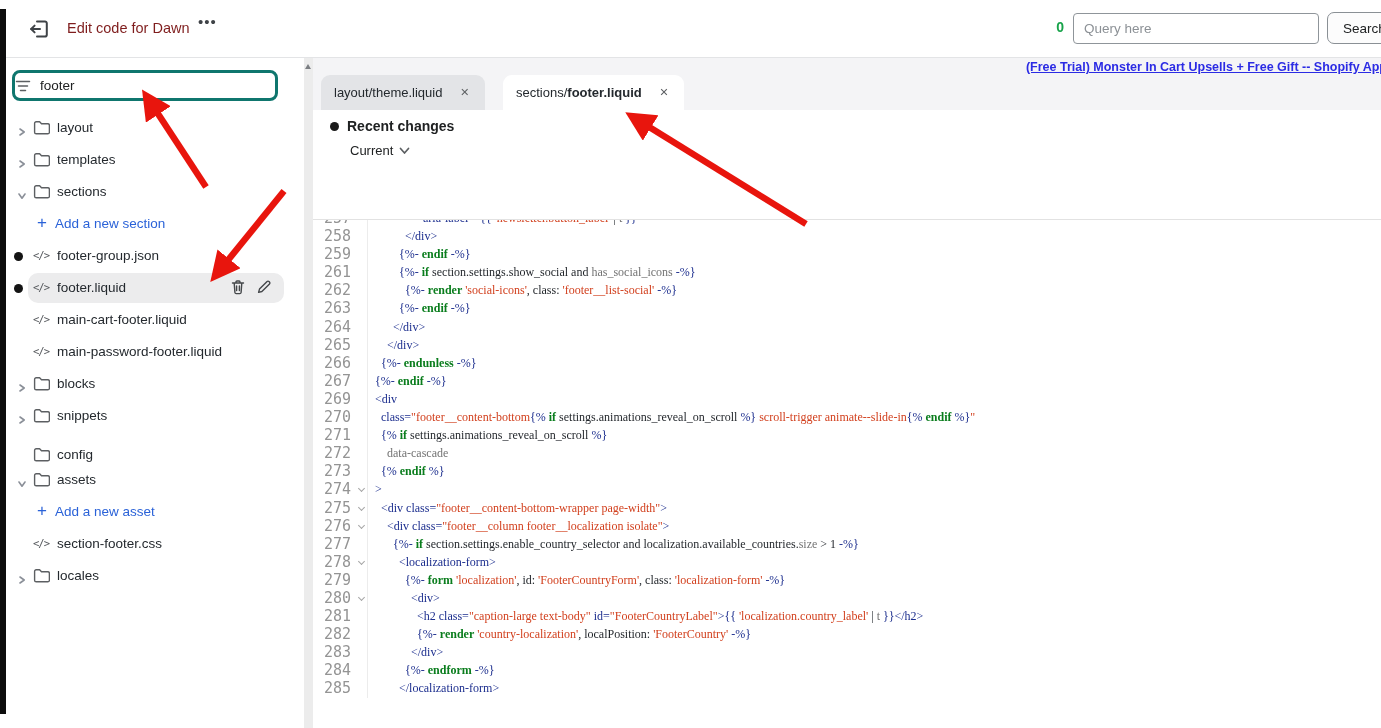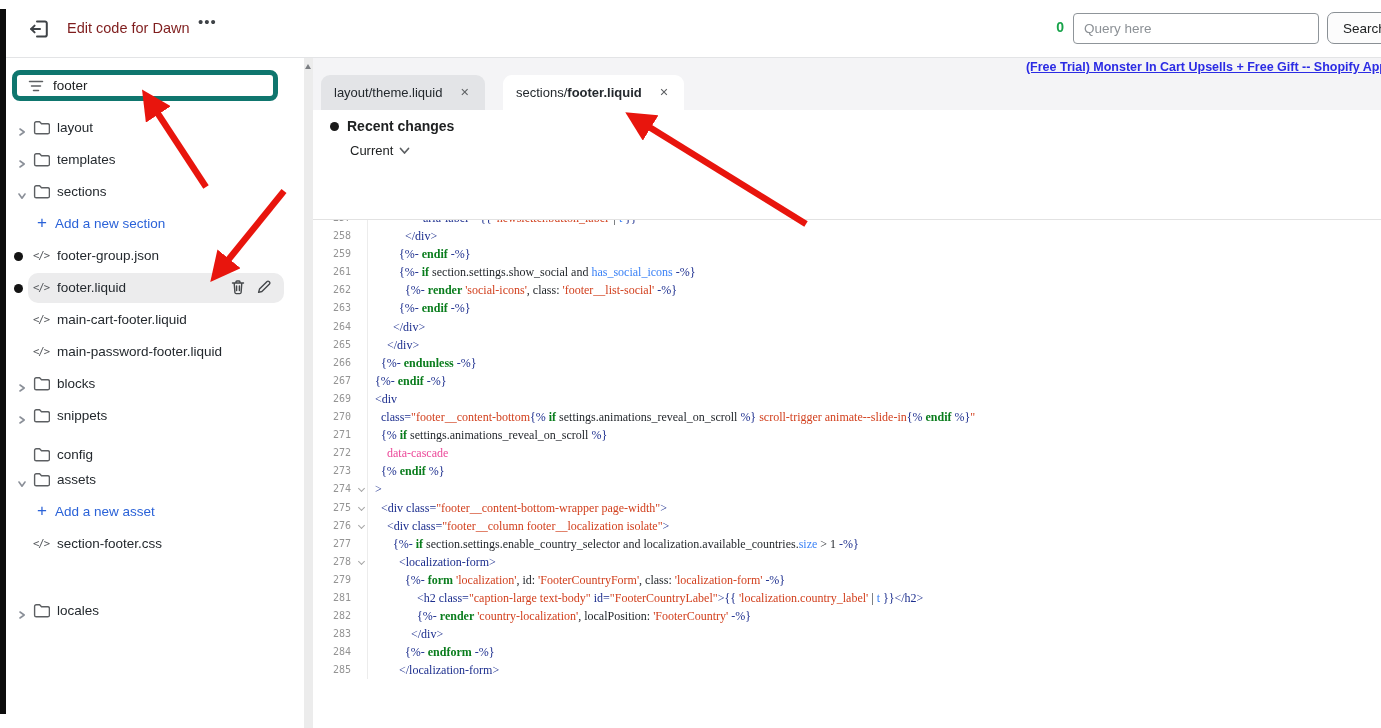--- a/index.html
+++ b/index.html
@@ -15,21 +15,21 @@
   .tb-count { position:absolute; left:1042px; top:19px; width:22px; text-align:right; font-size:14px; font-weight:600; color:#18a34a; }
   .tb-query { position:absolute; left:1073px; top:13px; width:246px; height:31px; border:1px solid #8f959a; border-radius:4px; padding:0 10px; font-size:13.5px; color:#202223; font-family:"Liberation Sans",sans-serif; }
   .tb-query::placeholder { color:#8c9196; }
   .tb-search { position:absolute; left:1327px; top:12px; height:32px; width:88px; background:#fcfcfc; border:1px solid #8a9095; border-radius:7px; font-size:13.5px; color:#202223; text-align:left; padding-left:15px; cursor:pointer; }
 
   
   .black-strip { position:absolute; left:0; top:9px; width:6px; height:705px; background:#0d0d0d; z-index:6; }
 
   
   .sidebar { position:absolute; left:0; top:58px; width:304px; height:670px; background:#fff; z-index:2; }
-  .search-box { position:absolute; left:12px; top:12px; width:266px; height:31px; border:5px solid #0f766e; border-radius:8px; display:flex; align-items:center; padding-left:11px; background:#fff; }
+  .search-box { position:absolute; left:12px; top:12px; width:266px; height:31px; border:3px solid #0f766e; border-radius:8px; display:flex; align-items:center; background:#fff; }
   .search-box input { border:none; outline:none; font-size:13.5px; color:#202223; margin-left:9px; width:200px; font-family:"Liberation Sans",sans-serif; background:transparent; }
   .tree { position:absolute; left:0; top:0; width:100%; }
   .tree-row { position:absolute; left:0; width:100%; height:28px; cursor:pointer; }
   .tree-row .chev { position:absolute; left:17px; top:9px; }
   .tree-row .foldr { position:absolute; left:33px; top:6px; }
   .tree-row .lbl { position:absolute; left:57px; top:6px; font-size:13.5px; color:#24292e; white-space:nowrap; }
   .tree-row .plus { position:absolute; left:37px; top:3px; font-size:17px; color:#2a62d8; font-weight:500; }
   .tree-row .lbl.add { left:55px; color:#2a62d8; }
   .tree-row .mdot { position:absolute; left:14px; top:10px; width:9px; height:9px; border-radius:50%; background:#141414; }
   .tree-row .codeic { position:absolute; left:33px; top:7px; font-family:"DejaVu Sans Mono",monospace; font-size:10.5px; color:#55585c; letter-spacing:-1px; }
@@ -59,29 +59,29 @@
   .recent { position:absolute; left:17px; top:8px; display:flex; align-items:center; }
   .recent .rdot { width:9px; height:9px; border-radius:50%; background:#1a1a1a; margin-right:8px; }
   .recent .rtext { font-size:14px; font-weight:700; color:#202223; }
   .current { position:absolute; left:37px; top:33px; display:flex; align-items:center; background:none; border:none; cursor:pointer; }
   .current .ctext { font-size:13px; color:#202223; margin-right:6px; }
 
   
   .editor { position:absolute; left:0; top:109px; width:1068px; height:509px; border-top:1px solid #e2e2e2; overflow:hidden; background:#fff; }
   .code-scroll { margin-top:-11px; font-family:"DejaVu Sans Mono",monospace; font-size:12px; line-height:18.1px; }
   .cl { display:flex; height:18.1px; }
-  .ln { flex:0 0 55px; position:relative; text-align:right; padding-right:16px; color:#949494; border-right:1px solid #ececec; font-size:10px; }
+  .ln { flex:0 0 55px; position:relative; text-align:right; padding-right:16px; color:#949494; border-right:1px solid #ececec; font-size:15px; }
   .fold { position:absolute; right:3px; top:6px; width:5px; height:5px; border-left:1.4px solid #a6a6a6; border-bottom:1.4px solid #a6a6a6; transform:rotate(-45deg); }
   .cd { white-space:pre; padding-left:7px; color:#1f2328;font-family:Liberation Serif, serif; }
   .tk-d { color:#1f2328; }
   .tk-t { color:#1c2e8e; }
   .tk-k { color:#0a7d1d; font-weight:bold; }
   .tk-s { color:#d2401e; }
-  .tk-v { color:#3b82f6; }
-  .tk-c { color:#ec4899; }
+  .tk-v { color:#737373; }
+  .tk-c { color:#737373; }
 
   
   #arrows { position:absolute; left:0; top:0; width:1381px; height:728px; pointer-events:none; z-index:50; }
 </style>
 </head>
 <body>
 
 <div class="screen">
 
   <div class="topbar">
@@ -200,21 +200,21 @@
           <span class="lbl">assets</span>
         </div>
         <div class="tree-row" style="top: 440px;">
           <span class="plus">+</span>
           <span class="lbl add">Add a new asset</span>
         </div>
         <div class="tree-row" style="top: 472px;">
           <span class="codeic">&lt;/&gt;</span>
           <span class="lbl">section-footer.css</span>
         </div>
-        <div class="tree-row" style="top: 504px; margin-top: 35px;">
+        <div class="tree-row" style="top: 504px;">
           <span class="chev"><svg width="10" height="10" viewBox="0 0 10 10">
               <polyline points="3,2 7.2,5 3,8" fill="none" stroke="#8a8f98" stroke-width="1.6" stroke-linecap="round" stroke-linejoin="round"></polyline>
             </svg></span>
           <span class="foldr"><svg width="17" height="15" viewBox="0 0 17 15">
               <path d="M1.6 3.4c0-.9.7-1.6 1.6-1.6h3.4l1.9 2h6.3c.9 0 1.6.7 1.6 1.6v6.8c0 .9-.7 1.6-1.6 1.6H3.2c-.9 0-1.6-.7-1.6-1.6z" fill="none" stroke="#5c5f62" stroke-width="1.4" stroke-linejoin="round"></path>
             </svg></span>
           <span class="lbl">locales</span>
         </div>
       </div>
   </aside>
@@ -329,20 +329,24 @@
             </div>
             <div class="cl">
               <div class="ln">278<span class="fold"></span></div>
               <div class="cd"><span class="tk-d">        </span><span class="tk-t">&lt;localization-form&gt;</span></div>
             </div>
             <div class="cl">
               <div class="ln">279</div>
               <div class="cd"><span class="tk-d">          </span><span class="tk-t">{%- </span><span class="tk-k">form</span><span class="tk-d"> </span><span class="tk-s">'localization'</span><span class="tk-d">, id: </span><span class="tk-s">'FooterCountryForm'</span><span class="tk-d">, class: </span><span class="tk-s">'localization-form'</span><span class="tk-t"> -%}</span></div>
             </div>
             <div class="cl">
+              <div class="ln">280<span class="fold"></span></div>
+              <div class="cd"><span class="tk-d">            </span><span class="tk-t">&lt;div&gt;</span></div>
+            </div>
+            <div class="cl">
               <div class="ln">281</div>
               <div class="cd"><span class="tk-d">              </span><span class="tk-t">&lt;h2 class=</span><span class="tk-s">"caption-large text-body"</span><span class="tk-d"> </span><span class="tk-t">id=</span><span class="tk-s">"FooterCountryLabel"</span><span class="tk-t">&gt;{{ </span><span class="tk-s">'localization.country_label'</span><span class="tk-d"> | </span><span class="tk-v">t</span><span class="tk-t"> }}&lt;/h2&gt;</span></div>
             </div>
             <div class="cl">
               <div class="ln">282</div>
               <div class="cd"><span class="tk-d">              </span><span class="tk-t">{%- </span><span class="tk-k">render</span><span class="tk-d"> </span><span class="tk-s">'country-localization'</span><span class="tk-d">, localPosition: </span><span class="tk-s">'FooterCountry'</span><span class="tk-t"> -%}</span></div>
             </div>
             <div class="cl">
               <div class="ln">283</div>
               <div class="cd"><span class="tk-d">            </span><span class="tk-t">&lt;/div&gt;</span></div>

